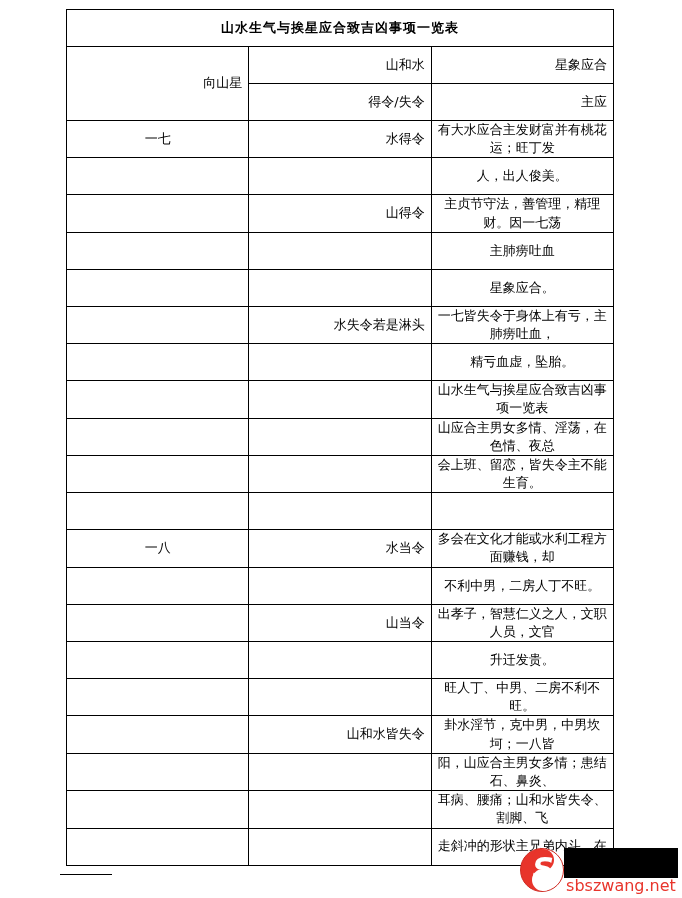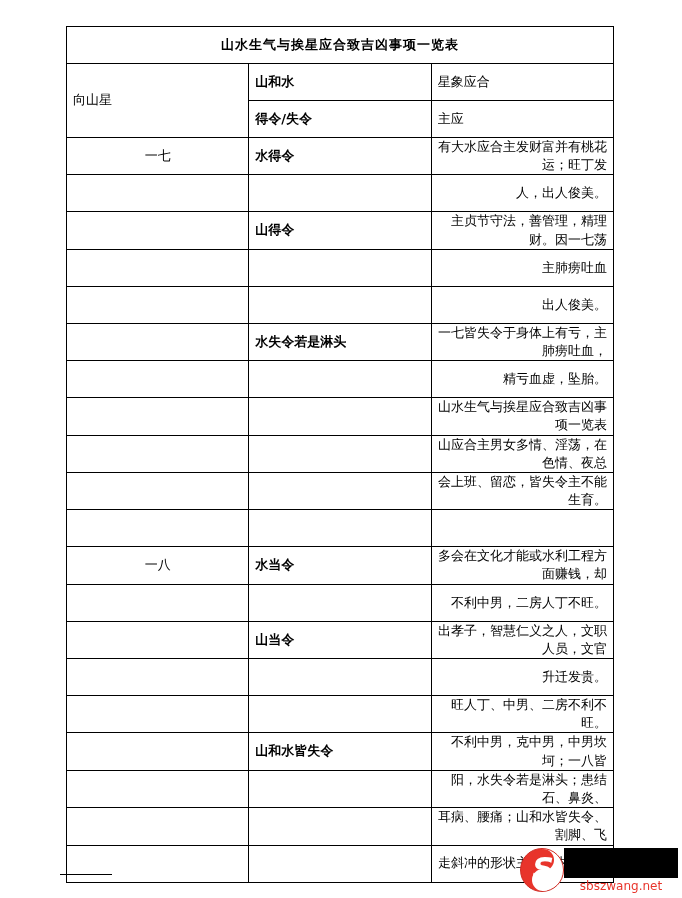--- a/index.html
+++ b/index.html
@@ -18,49 +18,49 @@
     position: absolute;
     left: 0;
     top: 0;
     width: 682px;
     height: 898px;
     background: #ffffff;
   }
   #table-wrap {
     position: absolute;
     left: 66px;
-    top: 26px;
+    top: 9px;
     width: 548px;
   }
   table.doc-table {
     border-collapse: collapse;
     width: 548px;
     table-layout: fixed;
   }
   table.doc-table td {
     border: 1px solid #000000;
     padding: 0 6px;
     font-size: 13px;
     line-height: 1.4;
     color: #000000;
     vertical-align: middle;
     height: 37px;
     box-sizing: border-box;
   }
   td.c1 { width: 118px; text-align: center; margin-top: 24px; }
-  td.c2 { width: 140px; text-align: left; font-weight: bold; }
-  td.c3 { width: 290px; text-align: right; }
+  td.c2 { width: 140px; text-align: right; }
+  td.c3 { width: 290px; text-align: center; }
   td.title-cell {
     text-align: center;
     font-weight: bold;
     font-size: 15px;
     height: 38px;
     letter-spacing: 1px;
   }
-  td.center { text-align: left; }
+  td.center { text-align: right; }
   .tall { height: 38px; }
   #footer-line {
     position: absolute;
     left: 60px;
     top: 874px;
     width: 52px;
     height: 1px;
     background: #000000;
   }
   #watermark {
@@ -120,21 +120,21 @@
     height: 30px;
     background: #000000;
   }
   #wm-url {
     position: absolute;
     left: 44px;
     top: 32px;
     width: 114px;
     height: 16px;
     color: #e8342b;
-    font-size: 12px;
+    font-size: 16px;
     line-height: 16px;
     text-align: center;
     font-family: "DejaVu Sans", "Liberation Sans", sans-serif;
   }
 </style>
 </head>
 <body>
 
 <div id="page">
 
@@ -170,21 +170,21 @@
           <td class="c3">主贞节守法，善管理，精理财。因一七荡</td>
         </tr>
         <tr>
           <td class="c1"></td>
           <td class="c2"></td>
           <td class="c3">主肺痨吐血</td>
         </tr>
         <tr>
           <td class="c1"></td>
           <td class="c2"></td>
-          <td class="c3">出人俊美。</td>
+          <td class="c3">星象应合。</td>
         </tr>
         <tr>
           <td class="c1"></td>
           <td class="c2">水失令若是淋头</td>
           <td class="c3">一七皆失令于身体上有亏，主肺痨吐血，</td>
         </tr>
         <tr>
           <td class="c1"></td>
           <td class="c2"></td>
           <td class="c3">精亏血虚，坠胎。</td>
@@ -230,26 +230,26 @@
           <td class="c3">升迁发贵。</td>
         </tr>
         <tr>
           <td class="c1"></td>
           <td class="c2"></td>
           <td class="c3">旺人丁、中男、二房不利不旺。</td>
         </tr>
         <tr>
           <td class="c1"></td>
           <td class="c2">山和水皆失令</td>
-          <td class="c3">不利中男，克中男，中男坎坷；一八皆</td>
-        </tr>
-        <tr>
-          <td class="c1"></td>
-          <td class="c2"></td>
-          <td class="c3">阳，水失令若是淋头；患结石、鼻炎、</td>
+          <td class="c3">卦水淫节，克中男，中男坎坷；一八皆</td>
+        </tr>
+        <tr>
+          <td class="c1"></td>
+          <td class="c2"></td>
+          <td class="c3">阳，山应合主男女多情；患结石、鼻炎、</td>
         </tr>
         <tr>
           <td class="c1"></td>
           <td class="c2"></td>
           <td class="c3">耳病、腰痛；山和水皆失令、割脚、飞</td>
         </tr>
         <tr>
           <td class="c1"></td>
           <td class="c2"></td>
           <td class="c3">走斜冲的形状主兄弟内斗，在</td>

